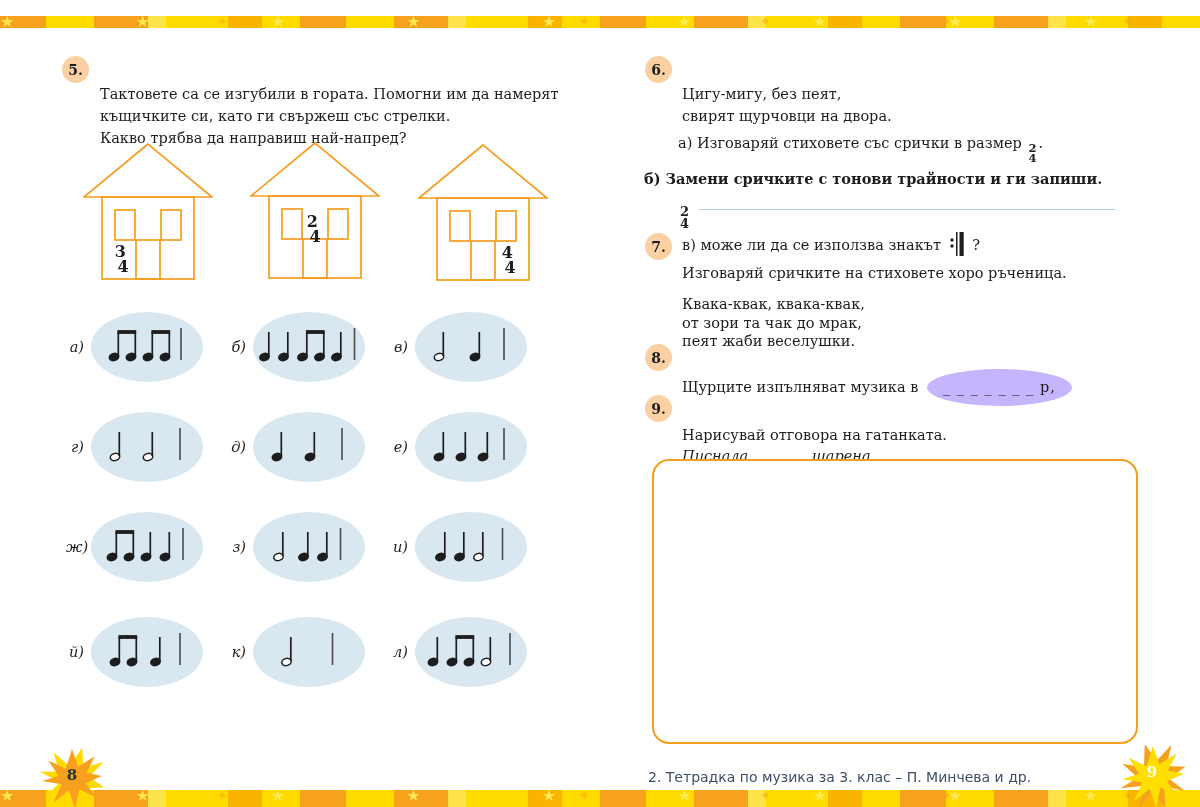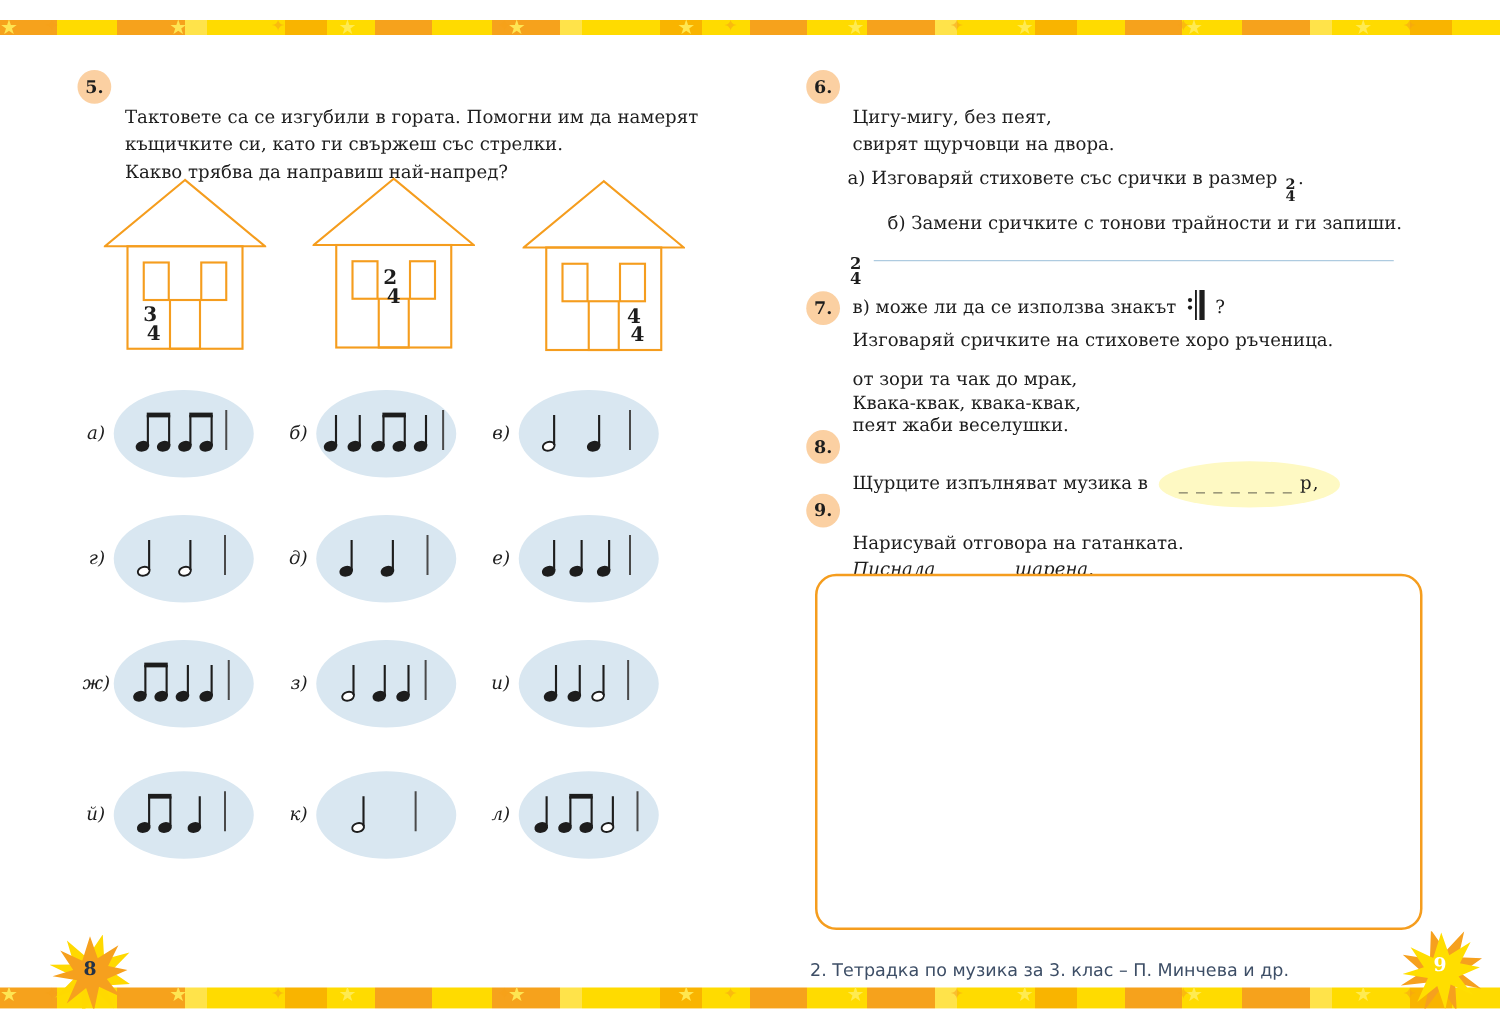--- a/index.html
+++ b/index.html
@@ -35,21 +35,21 @@
   
   .house{position:absolute;}
   .house .ln{fill:none;stroke:#F59D1E;stroke-width:1.7;stroke-linejoin:miter;}
   .house text{font-family:"DejaVu Serif",serif;font-weight:bold;font-size:16px;fill:#1d1d1d;text-anchor:middle;}
   
   .rcell{position:absolute;display:flex;align-items:center;gap:7px;height:70px;}
   .rlabel{font-size:14.5px;font-style:italic;width:18px;text-align:right;flex:none;}
   .rellipse{width:112px;height:70px;border-radius:50%;background:#D9E7F1;flex:none;
     display:flex;align-items:center;justify-content:center;}
   
-  .blank-ellipse{display:inline-block;background:#fef9c3;border-radius:50%;
+  .blank-ellipse{display:inline-block;background:#c4b5fd;border-radius:50%;
     padding:5px 16px;margin-left:4px;letter-spacing:1px;}
   .blank-ellipse.small{padding:4px 12px;}
   
   .draw-box{position:absolute;left:652px;top:459px;width:482px;height:281px;
     border:2px solid #F59D1E;border-radius:17px;background:#ffffff;}
   
   .footer{position:absolute;left:648px;top:769px;font-family:"DejaVu Sans",sans-serif;
     font-size:14px;color:#3D4E66;}
   
   .star{position:absolute;width:64px;height:62px;}
@@ -306,21 +306,21 @@
     </div>
 
     <div class="txt" style="left:678px;top:104px;width:460px;">
       <span>а) Изговаряй стиховете със срички в размер</span>
       <span class="frac">
           <span>2</span>
           <span>4</span>
         </span><span>.</span>
     </div>
 
-    <div class="txt" style="left:710px;top:140px;width:460px;">б) Замени сричките с тонови трайности и ги запиши.</div>
+    <div class="txt" style="left:644px;top:140px;width:460px;font-weight:bold;">б) Замени сричките с тонови трайности и ги запиши.</div>
 
     <div class="txt" style="left:678px;top:166px;width:460px;">
       <span class="frac big">
           <span>2</span>
           <span>4</span>
         </span><span class="answer-line"></span>
     </div>
 
     <div class="txt" style="left:682px;top:203px;width:460px;">
       <span>в) може ли да се използва знакът</span>
@@ -329,22 +329,22 @@
         <circle cx="3" cy="15" r="1.7" fill="#1d1d1d"></circle>
         <rect x="7" y="1" width="1.5" height="24" fill="#1d1d1d"></rect>
         <rect x="10.5" y="1" width="4.2" height="24" fill="#1d1d1d"></rect>
       </svg>
       <span>?</span>
     </div>
 
     <div class="badge" style="left:645px;top:233px;">7.</div>
     <div class="txt" style="left:682px;top:234px;width:460px;">Изговаряй сричките на стиховете хоро ръченица.</div>
     <div class="txt" style="left:682px;top:267px;width:460px;">
+      <div class="tight">Квака-квак,  квака-квак,</div>
       <div class="tight">от зори та чак до мрак,</div>
-      <div class="tight">Квака-квак,  квака-квак,</div>
       <div class="tight">пеят жаби веселушки.</div>
     </div>
 
     <div class="badge" style="left:645px;top:344px;">8.</div>
     <div class="txt" style="left:682px;top:341px;width:480px;line-height:27px;">
       <div>
         <span>Щурците изпълняват музика в</span>
         <span class="blank-ellipse">_ _ _ _ _ _ _ р,</span>
       </div>
     </div>

